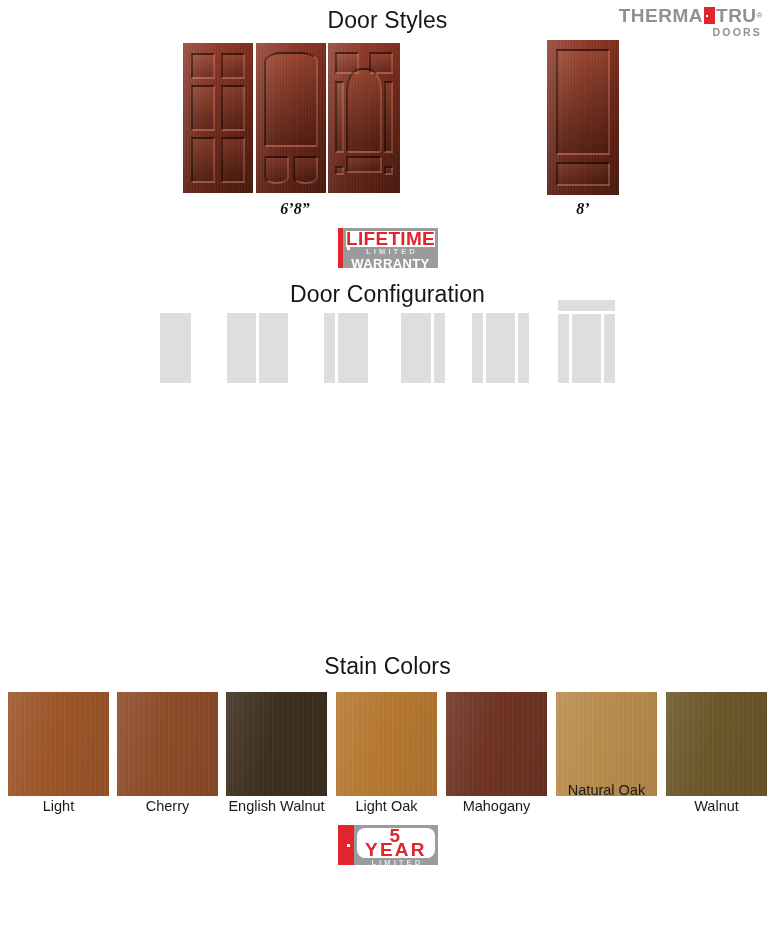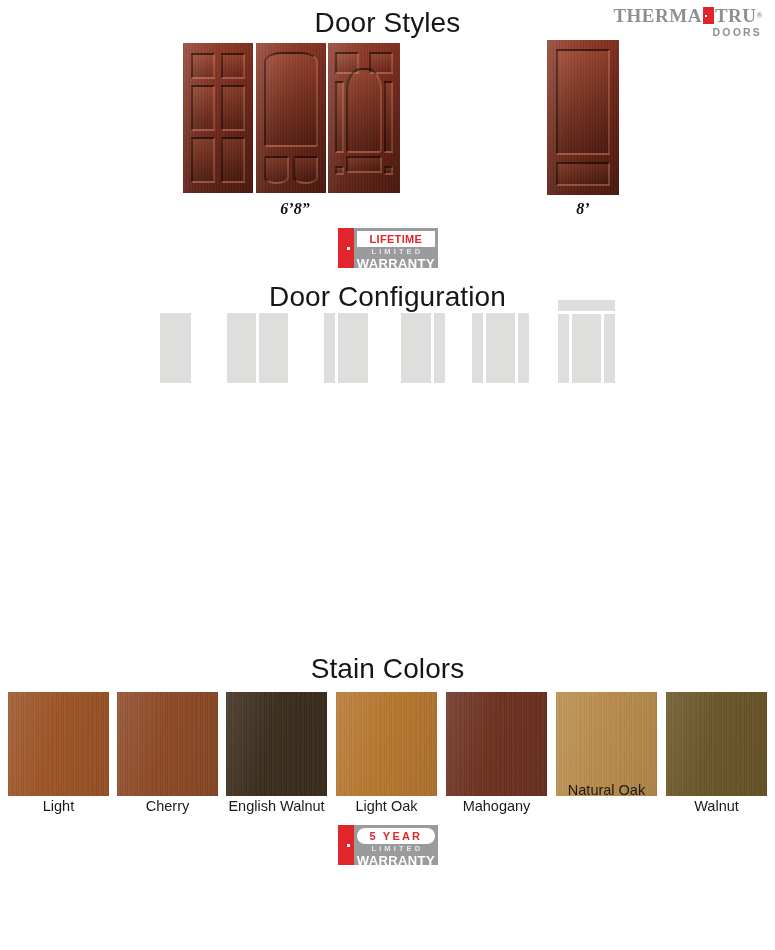--- a/index.html
+++ b/index.html
@@ -18,21 +18,21 @@
 
   
   .brand {
     position: absolute;
     top: 6px;
     right: 12px;
     text-align: right;
     line-height: 1;
   }
   .brand-main {
-    font-family: Liberation Serif, serif;
+    font-family: Liberation Sans, sans-serif;
     font-weight: bold;
     font-size: 19px;
     letter-spacing: 0.5px;
     color: #8e9092;
     display: flex;
     align-items: center;
     justify-content: flex-end;
   }
   .brand-mark {
     display: inline-block;
@@ -64,21 +64,21 @@
     color: #8e9092;
     margin-top: 2px;
     margin-right: 1px;
   }
 
   
   .section-title {
     position: absolute;
     width: 100%;
     text-align: center;
-    font-size: 28px;
+    font-size: 23px;
     font-weight: normal;
     color: #161616;
     letter-spacing: 0.1px;
   }
   #title-door-styles { top: 7px; }
   #title-door-config { top: 281px; }
   #title-stain-colors { top: 653px; }
 
   
   .door {
@@ -153,21 +153,21 @@
     display: flex;
     flex-direction: column;
     align-items: stretch;
     padding: 3px 3px 3px 3px;
     box-sizing: border-box;
   }
   .warranty-top {
     background: #ffffff;
     color: #e0262c;
     font-weight: bold;
-    font-size: 11px;
+    font-size: 19px;
     text-align: center;
     letter-spacing: 0.3px;
     line-height: 14px;
     padding: 1px 0 1px 0;
   }
   .warranty-top.spaced { letter-spacing: 2.2px; border-radius: 8px; }
   .warranty-mid {
     color: #e6e6e6;
     font-size: 7.5px;
     font-weight: bold;

